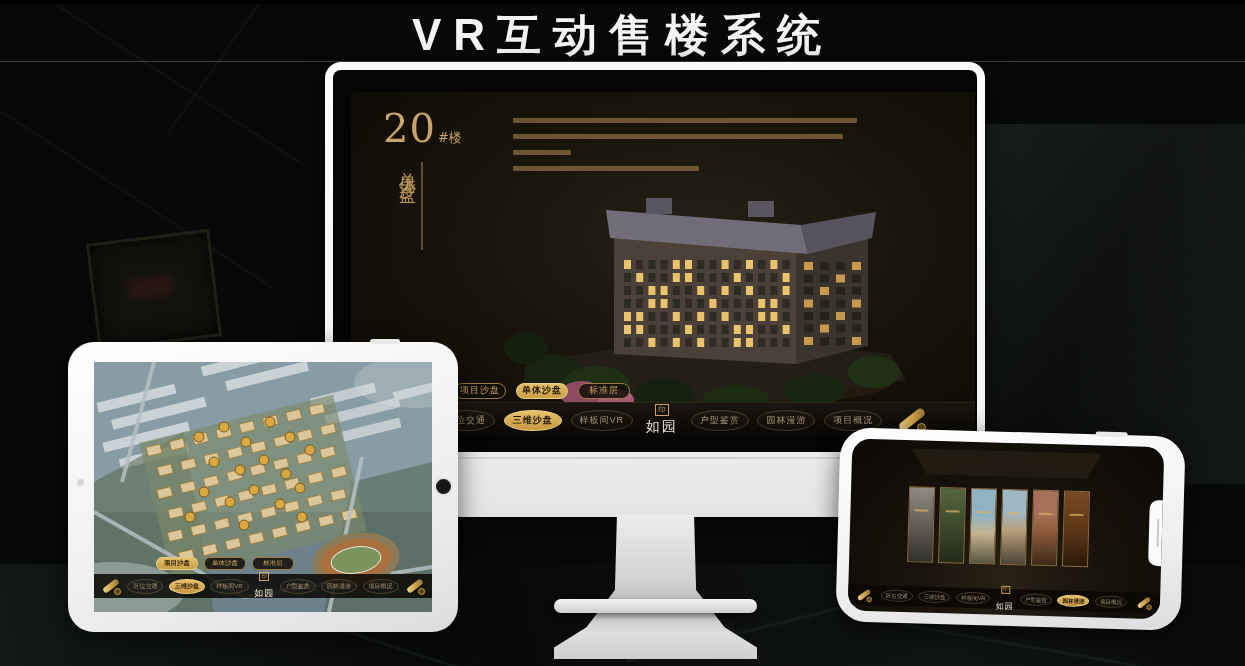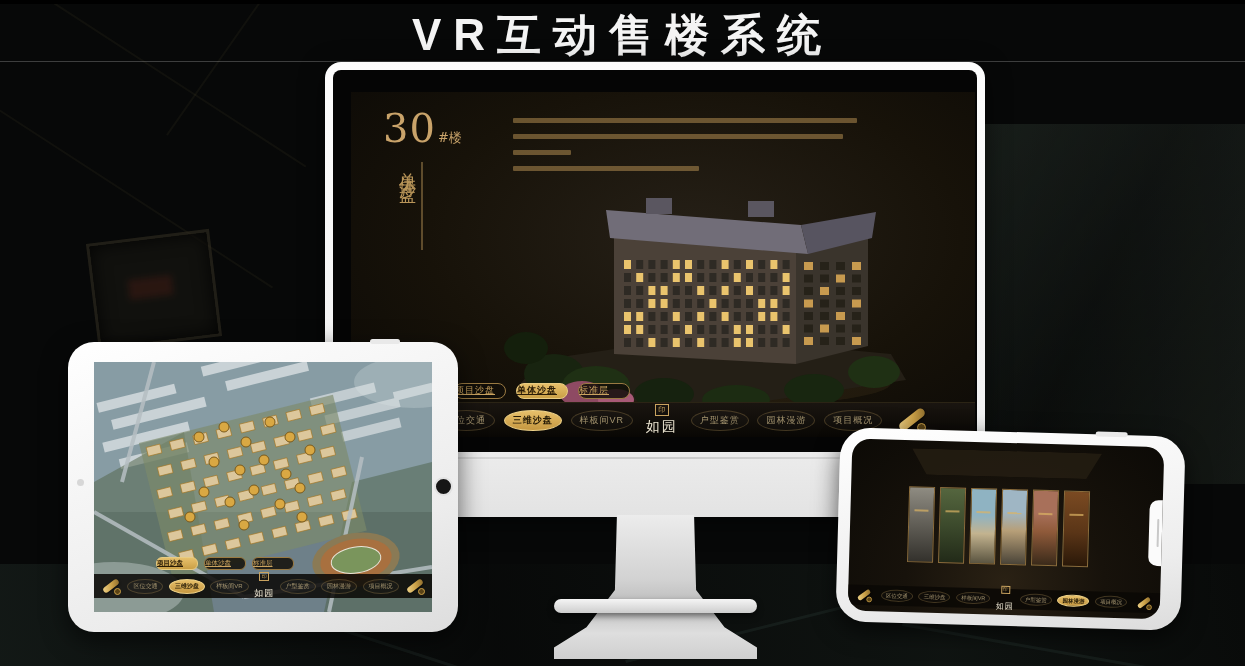--- a/index.html
+++ b/index.html
@@ -20,21 +20,21 @@
       background:linear-gradient(80deg,rgba(40,55,48,.35),rgba(15,20,16,.1) 40%,rgba(35,48,40,.3) 75%,rgba(20,26,20,.15));}
   .title-rule{position:absolute;left:0;top:57px;width:1245px;height:1px;background:rgba(255,255,255,.22);}
 
   
   .page-title{position:absolute;left:0;top:2px;width:1245px;text-align:center;color:#f4f4f4;
       font-size:44px;font-weight:bold;letter-spacing:12px;}
   .footnote{position:absolute;right:4px;top:638px;color:#ededed;font-size:16px;letter-spacing:3px;}
 
   
   .pill{display:inline-block;border:1px solid #9a7a42;border-radius:8px;color:#caa35f;
-      background:rgba(18,14,8,.85);text-decoration:underline;}
+      background:rgba(18,14,8,.85);text-align:center;}
   .pill.active{background:linear-gradient(#e7c06b,#caa047);color:#2a1c06;border-color:#e8cc82;font-weight:bold;}
   .navitem{color:#a4946f;border:1px solid rgba(170,140,80,.32);border-radius:50%;
       text-align:center;white-space:nowrap;background:rgba(255,255,255,.02);}
   .navitem.active{background:linear-gradient(#e7c06b,#c59740);color:#241a06;border-color:#efd389;font-weight:bold;}
   .seal{display:block;margin:0 auto 1px;border:1px solid #c9a35f;color:#c9a35f;text-align:center;overflow:hidden;}
   .logotext{color:#e9e2cf;font-family:"DejaVu Serif",serif;}
   .scroll-icon{position:relative;}
   .scroll-icon .tube{position:absolute;border-radius:40px;
       background:linear-gradient(120deg,#f0d48a,#caa047 55%,#8a6a2c);transform:rotate(-38deg);
       box-shadow:0 1px 2px rgba(0,0,0,.6);}
@@ -148,21 +148,21 @@
   <div class="title-rule"></div>
 
   <div class="page-title">VR互动售楼系统</div>
 
   <div class="monitor">
     <div class="monitor-frame">
       <div class="monitor-bezel">
         <div class="mscreen">
 
           <div class="m-headline">
-            <span class="num">30</span><span class="suffix">#楼</span>
+            <span class="num">20</span><span class="suffix">#楼</span>
           </div>
           <div class="m-vertical">单体沙盘</div>
           <div class="m-vertical-en"></div>
 
           <div class="m-par">
             <div class="ln" style="width:344px;"></div>
             <div class="ln" style="width:330px;"></div>
             <div class="ln" style="width:58px;"></div>
             <div class="ln" style="width:186px;"></div>
           </div>

